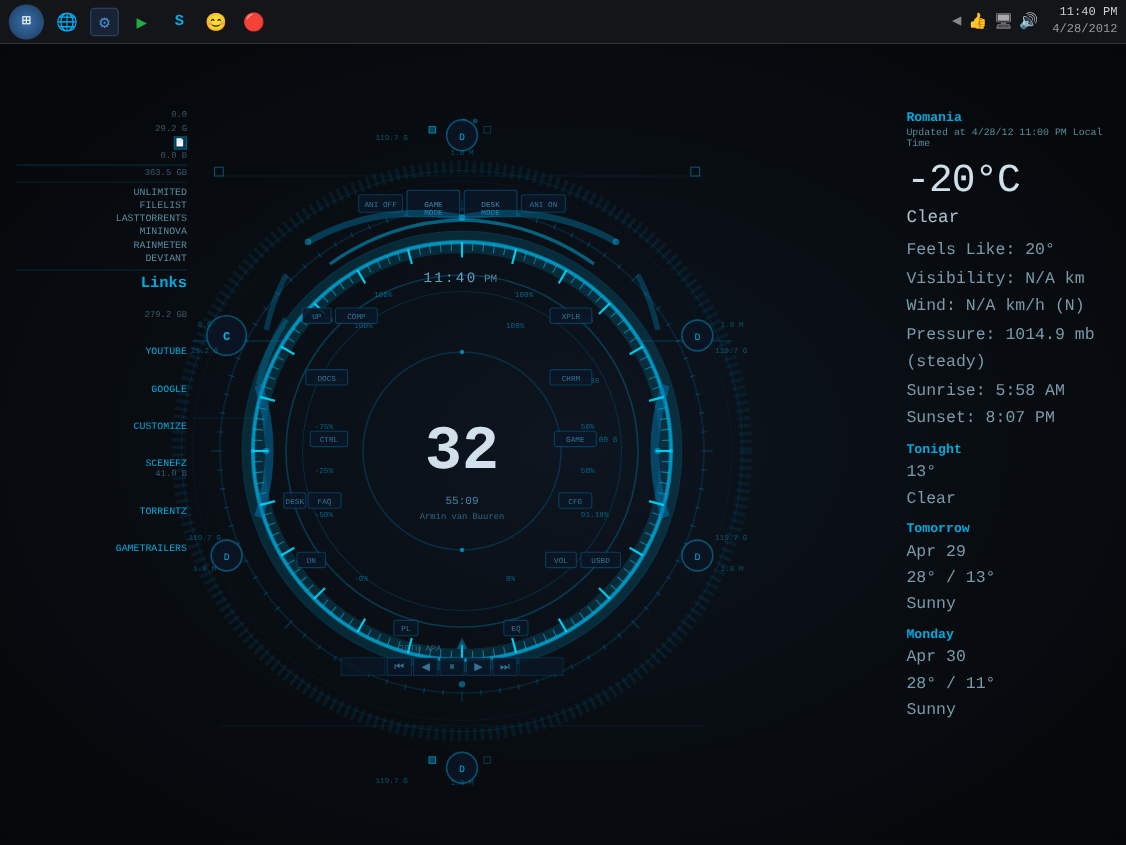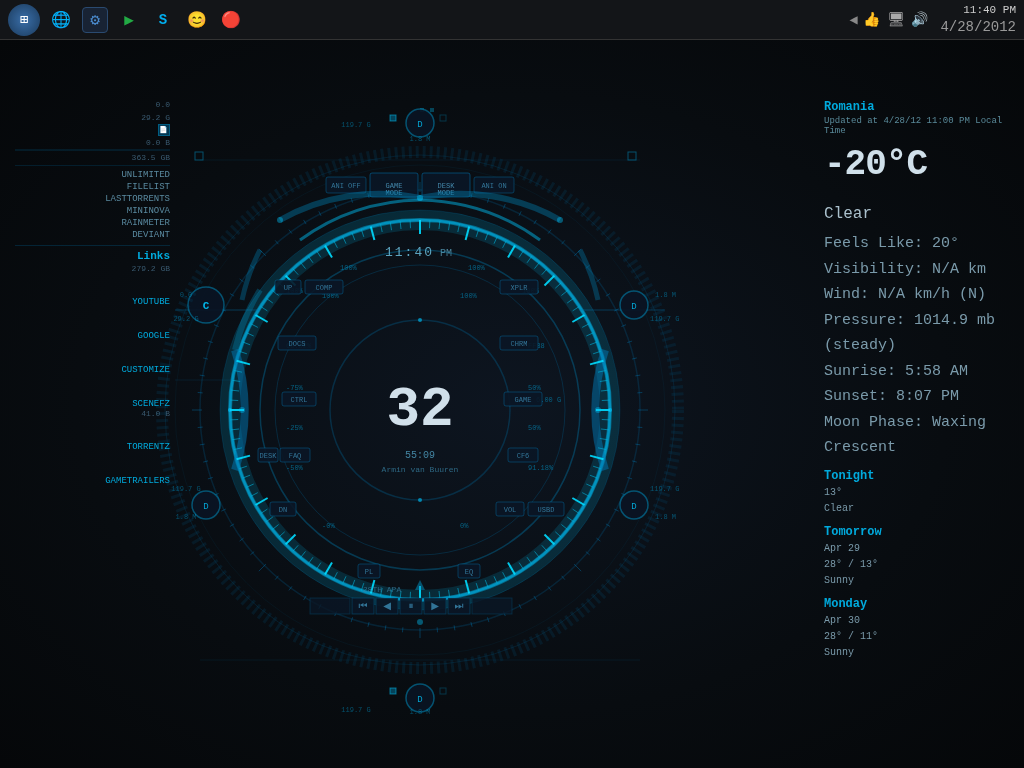--- a/index.html
+++ b/index.html
@@ -81,24 +81,24 @@
     }
     .sidebar-item {
       padding: 1px 0;
       cursor: pointer;
       font-size: 9px;
       text-align: right;
       padding-right: 5px;
     }
     .sidebar-section-title {
       color: #00aadd;
-      font-size: 11px;
+      font-size: 14px;
       text-align: right;
       padding-right: 5px;
-      margin: 4px 0 2px 0;
+      margin: 4px 0 16px 0;
       font-weight: bold;
     }
     .sidebar-value {
       color: #3a5a70;
       font-size: 8px;
       text-align: right;
       padding-right: 5px;
     }
     .sidebar-link {
       color: #00aadd;
@@ -124,43 +124,43 @@
       font-weight: bold;
       margin-bottom: 2px;
     }
     .weather-updated {
       font-size: 9px;
       color: #5a8a9a;
       margin-bottom: 8px;
     }
     .weather-temp {
       font-size: 36px;
-      font-weight: bold;
+      font-weight: normal;
       color: #d0e0ea;
       letter-spacing: -1px;
-      margin-bottom: 20px;
+      margin-bottom: 4px;
     }
     .weather-condition {
       font-size: 16px;
       color: #aac0cc;
       margin-bottom: 8px;
     }
     .weather-detail {
       font-size: 15px;
       color: #7a9aaa;
       line-height: 1.7;
     }
     .weather-section-title {
       color: #00aadd;
       font-size: 12px;
       font-weight: bold;
       margin: 8px 0 2px 0;
     }
     .weather-forecast {
-      font-size: 10px;
+      font-size: 15px;
       color: #7a9aaa;
       line-height: 1.6;
     }
 
     
     #hud-svg {
       position: absolute;
       top: 0; left: 0;
       width: 100%; height: 100%;
       pointer-events: none;
@@ -182,21 +182,21 @@
   </div>
   <div class="taskbar-right">
     <div class="sys-icons">
       <span class="sys-icon" style="color:#888;">◀</span>
       <span class="sys-icon" style="color:#aaa;">👍</span>
       <span class="sys-icon" style="color:#aaa;">🖥</span>
       <span class="sys-icon" style="color:#aaa;">🔊</span>
     </div>
     <div class="time-display">
       <div>11:40 PM</div>
-      <div style="font-size:14px; color:#999;">4/28/2012</div>
+      <div style="font-size:11px; color:#999;">4/28/2012</div>
     </div>
   </div>
 </div>
 
 <div id="main">
 
   <svg id="hud-svg" viewBox="0 0 1024 728">
 
     <circle cx="420" cy="370" r="255" fill="none" stroke="rgba(0,100,150,0.2)" stroke-width="1"></circle>
     <circle cx="420" cy="370" r="245" fill="none" stroke="rgba(0,120,180,0.15)" stroke-width="0.5"></circle>
@@ -621,21 +621,20 @@
     <div class="weather-updated">Updated at 4/28/12 11:00 PM Local Time</div>
     <div class="weather-temp">-20°C</div>
     <div class="weather-condition">Clear</div>
     <div class="weather-detail">
       <div>Feels Like: 20°</div>
       <div>Visibility: N/A km</div>
       <div>Wind: N/A km/h (N)</div>
       <div>Pressure: 1014.9 mb (steady)</div>
       <div>Sunrise: 5:58 AM</div>
       <div>Sunset: 8:07 PM</div>
-      <div>Moon Phase: Waxing Crescent</div>
     </div>
     <div class="weather-section-title">Tonight</div>
     <div class="weather-forecast">
       <div>13°</div>
       <div>Clear</div>
     </div>
     <div class="weather-section-title">Tomorrow</div>
     <div class="weather-forecast">
       <div>Apr 29</div>
       <div>28° / 13°</div>

